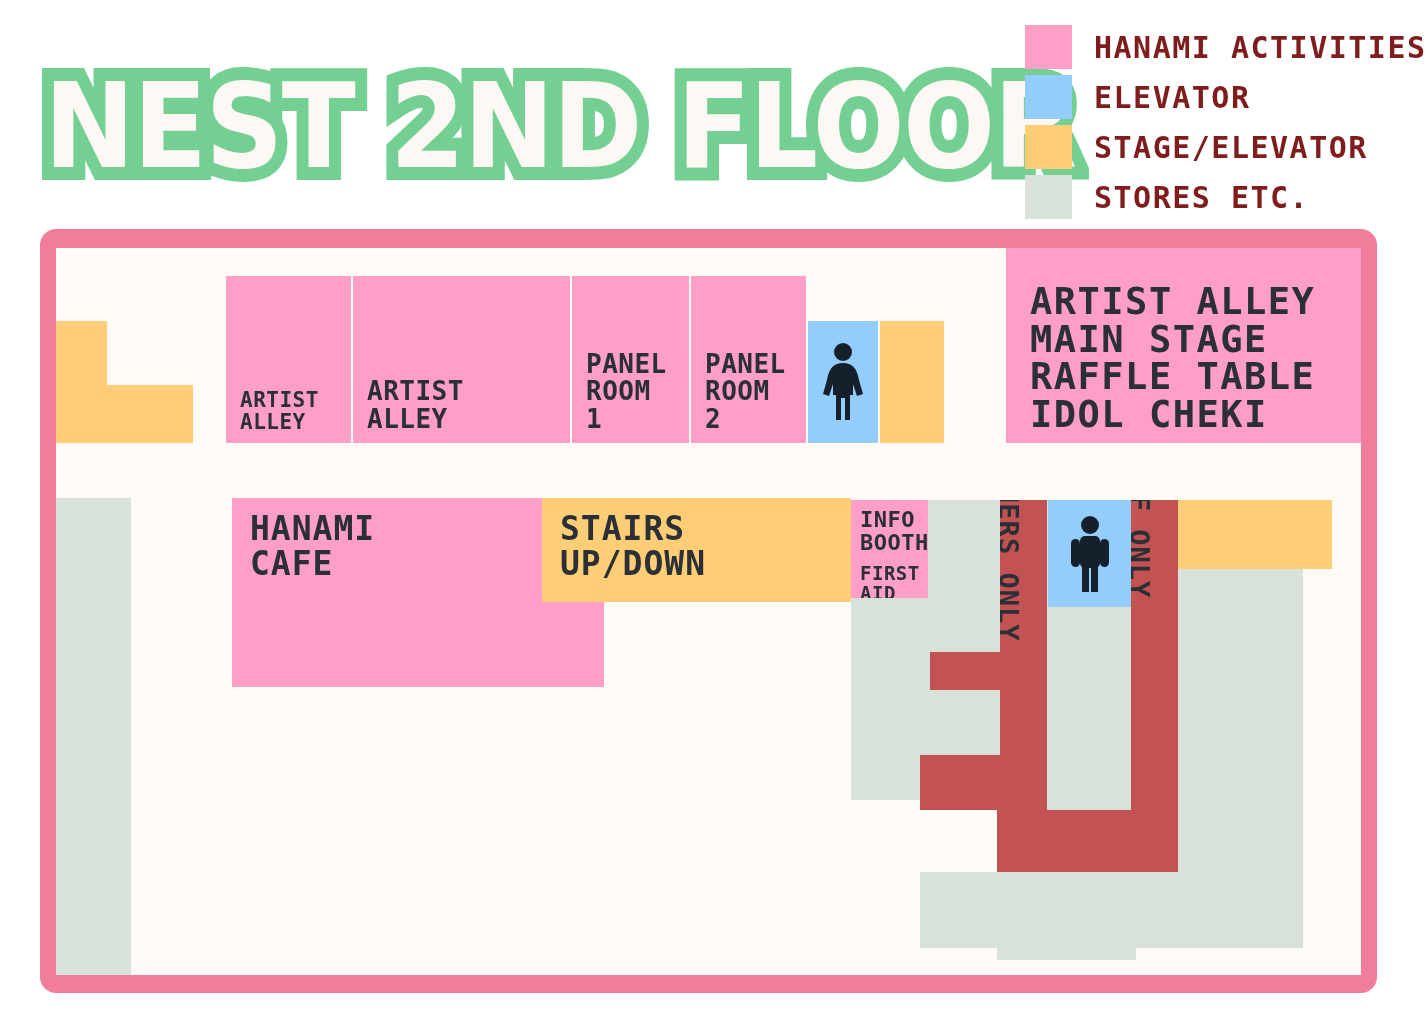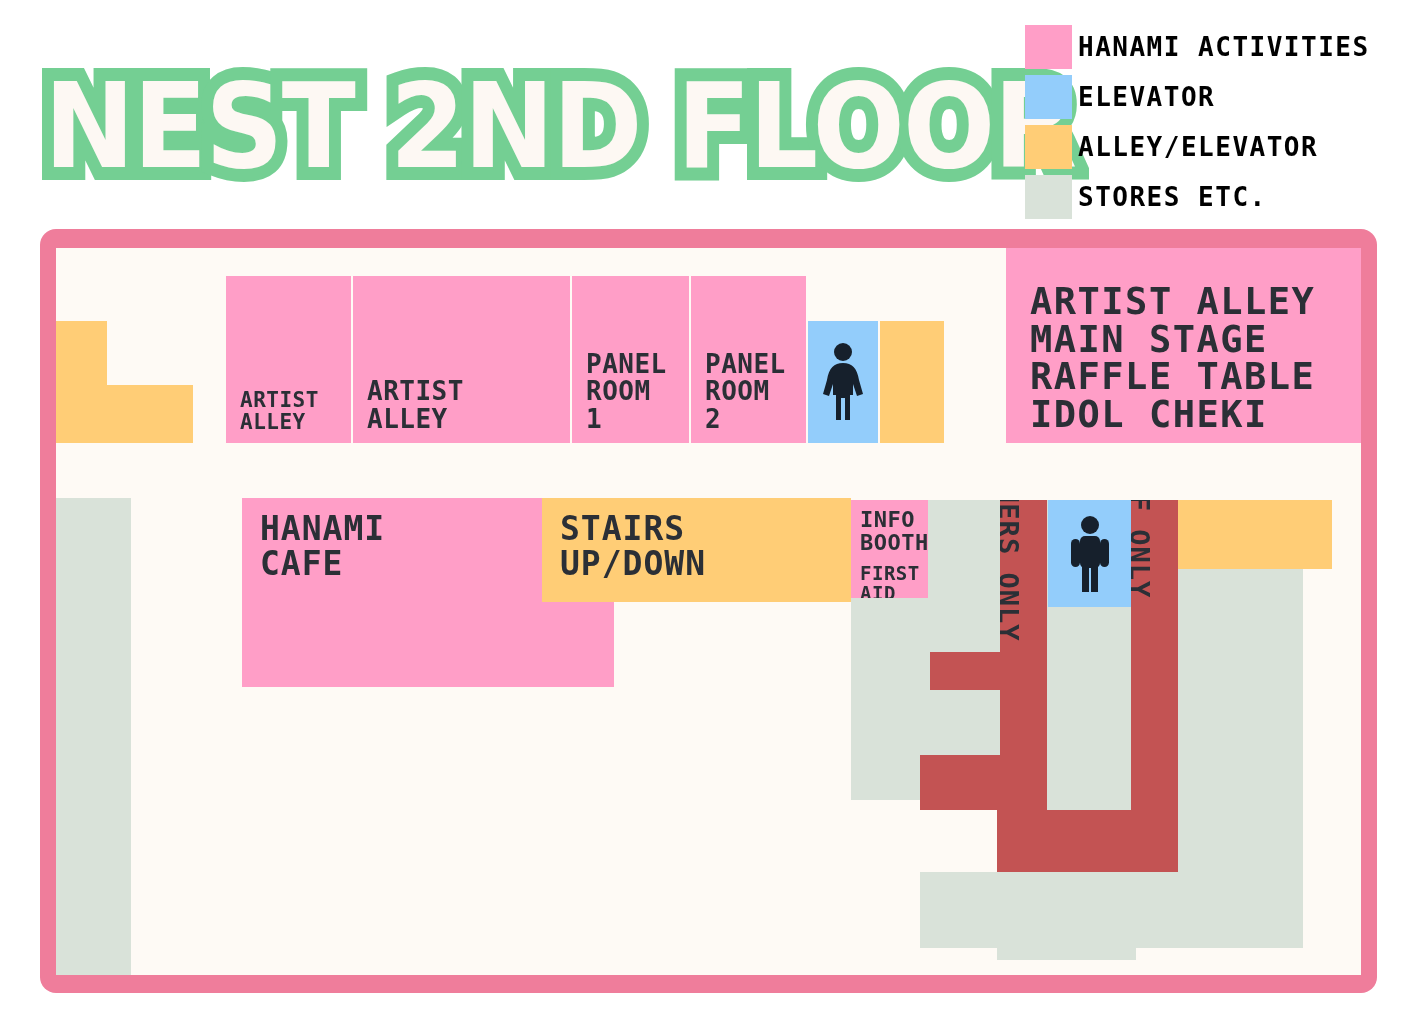--- a/index.html
+++ b/index.html
@@ -50,25 +50,25 @@
     display: flex;
     align-items: center;
     height: 50px;
   }
   .legend-swatch {
     width: 47px;
     height: 44px;
     flex: none;
   }
   .legend-label {
-    margin-left: 6px;
-    font-size: 26px;
+    margin-left: 22px;
+    font-size: 30px;
     font-weight: bold;
     letter-spacing: 1.5px;
-    color: #000000;
+    color: #7f1d1d;
     white-space: nowrap;
   }
 
   
   #map-frame {
     position: absolute;
     left: 40px;
     top: 229px;
     width: 1337px;
     height: 764px;
@@ -148,21 +148,21 @@
     <span class="legend-label">HANAMI ACTIVITIES</span>
   </div>
 
   <div class="legend-row">
     <span class="legend-swatch blue" style="background: rgb(147, 205, 251);"></span>
     <span class="legend-label">ELEVATOR</span>
   </div>
 
   <div class="legend-row">
     <span class="legend-swatch orange" style="background: rgb(255, 205, 118);"></span>
-    <span class="legend-label">ALLEY/ELEVATOR</span>
+    <span class="legend-label">STAGE/ELEVATOR</span>
   </div>
 
   <div class="legend-row">
     <span class="legend-swatch gray" style="background: rgb(217, 226, 217);"></span>
     <span class="legend-label">STORES ETC.</span>
   </div>
 
 </div>
 
 <div id="map-frame">
@@ -214,21 +214,21 @@
 
     <div class="room orange" style="left:824px; top:73px; width:64px; height:122px;"></div>
 
     <div class="room pink" style="left:950px; top:0px; width:355px; height:195px;">
       <span class="room-label lbl-xl" style="left:24px; top:35px;">ARTIST ALLEY
 MAIN STAGE
 RAFFLE TABLE
 IDOL  CHEKI</span>
     </div>
 
-    <div class="room pink" style="left:186px; top:250px; width:372px; height:189px;">
+    <div class="room pink" style="left:176px; top:250px; width:372px; height:189px;">
       <span class="room-label lbl-lg label-tl">HANAMI
 CAFE</span>
     </div>
 
     <div class="room orange" style="left:486px; top:250px; width:309px; height:104px;">
       <span class="room-label lbl-lg label-tl">STAIRS
 UP/DOWN</span>
     </div>
 
     <div class="room pink" style="left:795px; top:252px; width:77px; height:98px;">

